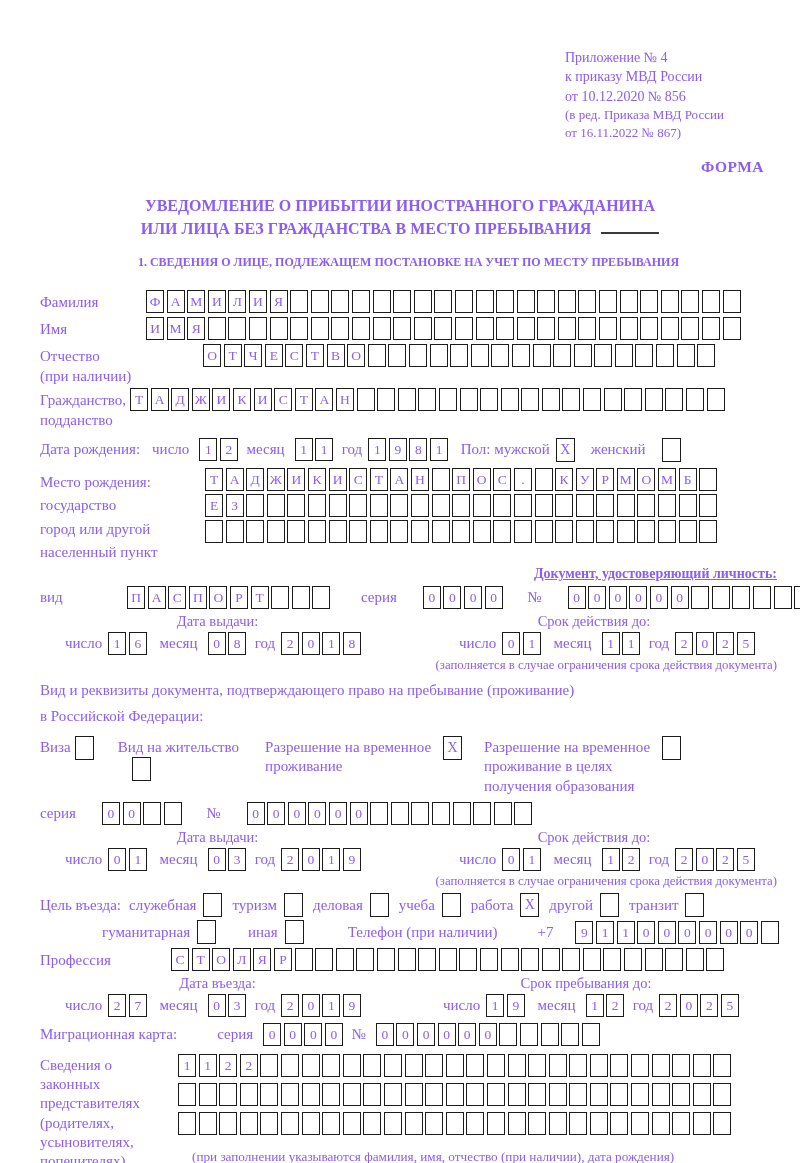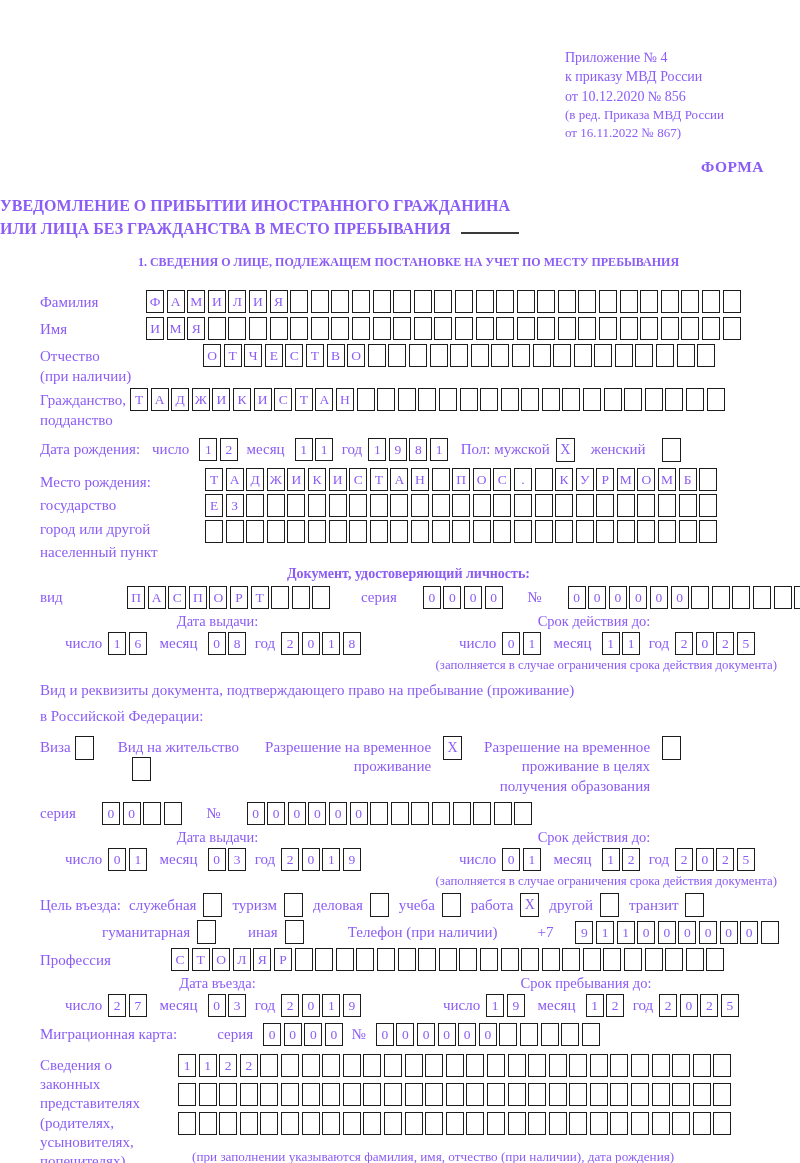--- a/index.html
+++ b/index.html
@@ -6,21 +6,21 @@
   .page{
     position:relative;width:800px;height:1163px;margin:12px auto;background:#fff;
     color:#8b5cf6;font-family:"Liberation Serif","DejaVu Serif",serif;font-size:15px;
     overflow:hidden;
   }
   
   .hdr{position:absolute;left:565px;top:36px;line-height:1.38;font-size:14px;}
   .hdr .small{font-size:13px;}
   .forma{position:absolute;right:36px;top:146px;font-weight:bold;font-size:15.5px;letter-spacing:.5px;}
   
-  .title{position:absolute;top:182px;left:0;right:0;text-align:left;font-weight:bold;font-size:16px;line-height:1.45;}
+  .title{position:absolute;top:182px;left:0;right:0;text-align:center;font-weight:bold;font-size:16px;line-height:1.45;}
   .t-underline{display:inline-block;width:58px;border-bottom:2px solid #3a3a3a;height:14px;margin-left:10px;}
   
   .main{position:absolute;top:243px;left:40px;width:737px;}
   .sect-head{text-align:center;font-weight:bold;font-size:12px;margin-bottom:20px;white-space:nowrap;}
   .frow{display:flex;align-items:flex-start;}
   .flabel{flex:0 0 auto;padding-top:3px;line-height:1.3;}
   .w90{flex:0 0 90px;}
   .w163{flex:0 0 163px;}
   .w165{flex:0 0 165px;}
   .cellrow{display:inline-flex;flex-wrap:nowrap;}
@@ -28,31 +28,31 @@
     flex:0 0 auto;width:16px;height:21px;border:1.6px solid #1c1c1c;margin-right:2.6px;
     text-align:center;font-size:13.5px;line-height:21px;background:#fff;
   }
   .cbox{
     display:inline-block;width:17px;height:22px;border:1.6px solid #1c1c1c;background:#fff;
     text-align:center;font-size:14px;line-height:22px;flex:0 0 auto;
   }
   .mb3{margin-bottom:3px;}.mb4{margin-bottom:4px;gap:16px;}.mb6{margin-bottom:6px;}.mb8{margin-bottom:8px;}
   .dlab{padding-top:3px;white-space:nowrap;}
   .gap6{margin-left:6px;}.gap10{margin-left:10px;}.gap12{margin-left:12px;}.gap16{margin-left:16px;}
-  .doc-head{text-align:center;font-weight:bold;font-size:14px;margin:2px 0 4px 0;}
+  .doc-head{text-align:right;font-weight:bold;font-size:14px;margin:2px 0 4px 0;text-decoration:underline;}
   .twocol{display:flex;align-items:flex-start;}
   .col-left{flex:0 0 355px;}
   .col-right{flex:1 1 auto;}
   .dhead{text-align:center;font-size:14.5px;margin-bottom:2px;white-space:nowrap;}
   .dline{display:flex;align-items:flex-start;}
   .dnote{font-size:12.8px;text-align:right;margin-top:3px;white-space:nowrap;}
   .intro{line-height:1.75;}
   .opts{display:flex;align-items:flex-start;margin-top:6px;margin-bottom:6px;}
   .opt{display:flex;align-items:flex-start;}
-  .opt-lines{text-align:right;line-height:1.3;padding-top:2px;}
+  .opt-lines{text-align:left;line-height:1.3;padding-top:2px;}
   .purp{display:flex;align-items:center;flex-wrap:nowrap;}
   .purp .cbox{margin-left:7px;}
   .replabels{flex:0 0 138px;line-height:1.28;padding-top:2px;}
   .bottom-note{font-size:13.2px;margin-left:152px;margin-top:4px;white-space:nowrap;}
   .nw{white-space:nowrap;}
 </style>
 </head>
 <body>
 
 <div class="page">

